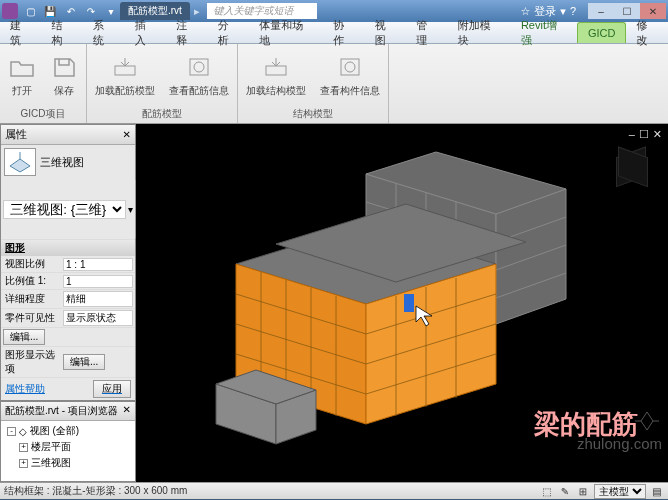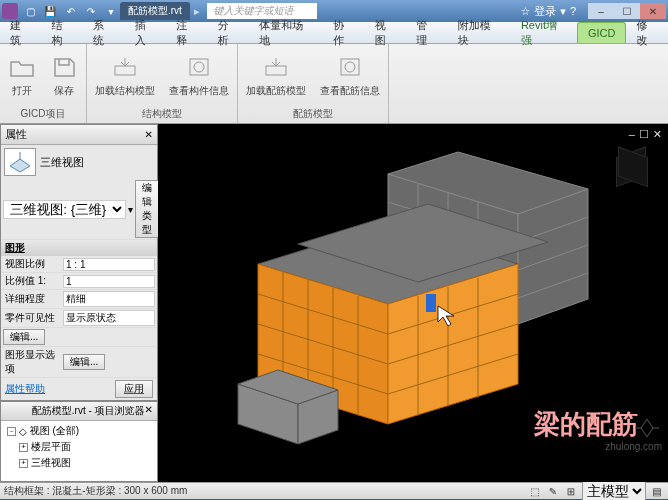--- a/index.html
+++ b/index.html
@@ -24,54 +24,54 @@
 .ribbon { height: 80px; background: linear-gradient(#f3f3f3,#e5e5e5); display: flex; border-bottom: 1px solid #999; }
 .ribbon .panel { border-right: 1px solid #bbb; display: flex; flex-direction: column; padding: 2px 4px; }
 .ribbon .panel .btns { display: flex; flex: 1; gap: 6px; align-items: center; }
 .ribbon .panel .btn { display: flex; flex-direction: column; align-items: center; gap: 2px; padding: 2px 4px; cursor: pointer; }
 .ribbon .panel .btn .ico { width: 28px; height: 26px; display: flex; align-items: center; justify-content: center; color: #777; }
 .ribbon .panel .lbl { font-size: 10px; color: #444; padding: 2px 0; }
 .ribbon .panel .name { font-size: 10px; color: #555; text-align: center; margin-top: auto; }
 
 .workspace { display: flex; height: 358px; }
 
-.sidebar { width: 158px; background: #e8e8e8; display: flex; flex-direction: column; }
+.sidebar { width: 136px; background: #e8e8e8; display: flex; flex-direction: column; }
 .palette { border: 1px solid #888; margin: 0; display: flex; flex-direction: column; }
 .palette .hdr { background: linear-gradient(#f5f5f5,#d8d8d8); padding: 2px 4px; font-size: 11px; display: flex; align-items: center; justify-content: space-between; border-bottom: 1px solid #aaa; }
 .palette .hdr .x { cursor: pointer; font-size: 10px; }
 .palette .row { display: flex; align-items: center; padding: 1px 2px; font-size: 10px; border-bottom: 1px solid #ddd; }
 .palette .row .k { width: 60px; padding-left: 2px; }
 .palette .row .v { flex: 1; background: #fff; border: 1px solid #ccc; padding: 0 2px; }
 .palette .row .btn { background: linear-gradient(#f8f8f8,#ddd); border: 1px solid #999; padding: 0 6px; font-size: 10px; cursor: pointer; }
 .palette .typesel { display: flex; align-items: center; padding: 3px; gap: 4px; }
 .palette .typesel .ico { width: 32px; height: 28px; background: #fff; border: 1px solid #999; display: flex; align-items: center; justify-content: center; }
 .palette .section { background: linear-gradient(#e8e8e8,#d0d0d0); padding: 1px 4px; font-size: 10px; font-weight: bold; text-decoration: underline; }
 .palette .help { color: #0066cc; text-decoration: underline; padding: 2px 4px; font-size: 10px; cursor: pointer; display: flex; justify-content: space-between; align-items: center; }
 .palette .help .apply { background: linear-gradient(#f8f8f8,#ddd); border: 1px solid #999; padding: 1px 8px; color: #000; text-decoration: none; cursor: pointer; }
 
 .browser { flex: 1; overflow: auto; background: #fff; border: 1px solid #888; }
-.browser .hdr { background: linear-gradient(#f5f5f5,#d8d8d8); padding: 2px 4px; font-size: 10px; border-bottom: 1px solid #aaa; display: flex; justify-content: flex-end; }
+.browser .hdr { background: linear-gradient(#f5f5f5,#d8d8d8); padding: 2px 4px; font-size: 10px; border-bottom: 1px solid #aaa; display: flex; justify-content: space-between; }
 .tree { padding: 2px; font-size: 10px; }
 .tree .node { padding: 1px 0 1px 4px; display: flex; align-items: center; gap: 3px; cursor: pointer; }
 .tree .node .exp { width: 9px; height: 9px; border: 1px solid #888; display: inline-flex; align-items: center; justify-content: center; font-size: 8px; line-height: 1; background: #fff; }
 .tree .node.d1 { padding-left: 16px; }
 .tree .ico { font-size: 10px; }
 
 .viewport { flex: 1; background: #000; position: relative; }
 .viewport .ctrls { position: absolute; top: 4px; right: 6px; color: #ddd; font-size: 11px; display: flex; gap: 4px; }
 .viewport .cube { position: absolute; top: 30px; right: 18px; width: 40px; height: 40px; opacity: .4; }
 .viewport .cube .c { position: absolute; width: 30px; height: 30px; border: 1px solid #666; background: #333; }
 .viewport .watermark { position: absolute; right: 30px; bottom: 40px; color: #fca5a5; font-size: 26px; font-family: serif; font-weight: bold; }
-.viewport .logo2 { position: absolute; right: 6px; bottom: 30px; color: #555; font-size: 10px; text-align: right; }
+.viewport .logo2 { position: absolute; right: 6px; bottom: 30px; color: #555; font-size: 15px; text-align: right; }
 .viewport svg.building { position: absolute; top: 20px; left: 20px; }
 
 .statusbar { height: 17px; background: linear-gradient(#f0f0f0,#d8d8d8); display: flex; align-items: center; padding: 0 4px; font-size: 10px; color: #333; border-top: 1px solid #999; }
 .statusbar .r { margin-left: auto; display: flex; align-items: center; gap: 4px; }
 .statusbar .r .ico { width: 14px; height: 14px; display: flex; align-items: center; justify-content: center; cursor: pointer; }
-.statusbar select { font-size: 14px; border: 1px solid #999; }
+.statusbar select { font-size: 10px; border: 1px solid #999; }
 </style>
 </head>
 <body>
 
 <div class="titlebar">
   <div class="logo"></div>
   <div class="qat">
     <span>▢</span>
     <span>💾</span>
     <span>↶</span>
@@ -135,56 +135,56 @@
   </div>
   <div class="panel">
     <div class="btns">
       <div class="btn">
         <div class="ico">
             <svg width="26" height="22">
               <rect x="3" y="10" width="20" height="9" fill="none" stroke="#999"></rect>
               <path d="M13 2v8m-4-4l4 4 4-4" fill="none" stroke="#999"></path>
             </svg>
           </div>
-        <div class="lbl">加载结构模型</div>
+        <div class="lbl">加载配筋模型</div>
       </div>
       <div class="btn">
         <div class="ico">
             <svg width="26" height="22">
               <rect x="4" y="3" width="18" height="16" fill="none" stroke="#999"></rect>
               <circle cx="13" cy="11" r="5" fill="none" stroke="#999"></circle>
             </svg>
           </div>
-        <div class="lbl">查看构件信息</div>
-      </div>
-    </div>
-    <div class="name">结构模型</div>
+        <div class="lbl">查看配筋信息</div>
+      </div>
+    </div>
+    <div class="name">配筋模型</div>
   </div>
   <div class="panel">
     <div class="btns">
       <div class="btn">
         <div class="ico">
             <svg width="26" height="22">
               <rect x="3" y="10" width="20" height="9" fill="none" stroke="#999"></rect>
               <path d="M13 2v8m-4-4l4 4 4-4" fill="none" stroke="#999"></path>
             </svg>
           </div>
-        <div class="lbl">加载配筋模型</div>
+        <div class="lbl">加载结构模型</div>
       </div>
       <div class="btn">
         <div class="ico">
             <svg width="26" height="22">
               <rect x="4" y="3" width="18" height="16" fill="none" stroke="#999"></rect>
               <circle cx="13" cy="11" r="5" fill="none" stroke="#999"></circle>
             </svg>
           </div>
-        <div class="lbl">查看配筋信息</div>
-      </div>
-    </div>
-    <div class="name">配筋模型</div>
+        <div class="lbl">查看构件信息</div>
+      </div>
+    </div>
+    <div class="name">结构模型</div>
   </div>
 </div>
 
 <div class="workspace">
 
   <div class="sidebar">
 
     <div class="palette">
       <div class="hdr">
         <span>属性</span>

